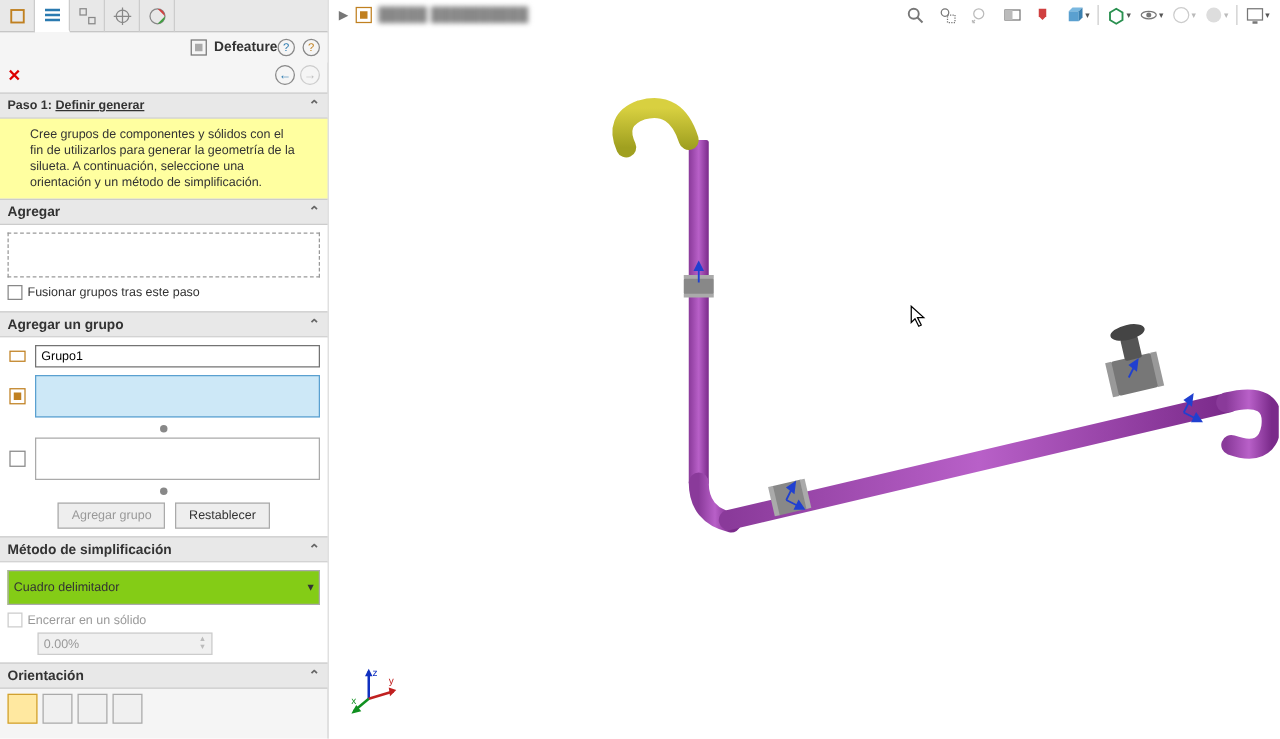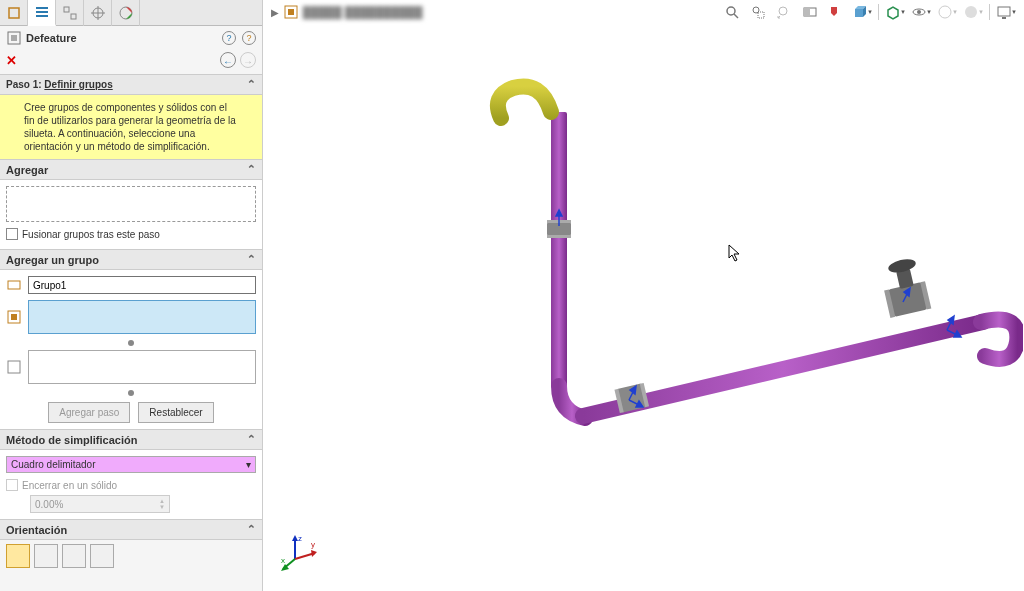--- a/index.html
+++ b/index.html
@@ -1,21 +1,21 @@
 <!DOCTYPE html>
 <html><head>
 <meta charset="utf-8">
 <style>
 * { box-sizing: border-box; margin: 0; padding: 0; font-family: "Segoe UI", Arial, sans-serif; }
 body { width: 1024px; height: 591px; background: #fff; display: flex; overflow: hidden; font-size: 11px; color: #333; }
 .panel { width: 263px; height: 591px; border-right: 1px solid #ccc; background: #f5f5f5; display: flex; flex-direction: column; }
 .tabstrip { height: 26px; display: flex; background: #e8e8e8; border-bottom: 1px solid #bbb; }
 .tab { width: 28px; height: 26px; display: flex; align-items: center; justify-content: center; border-right: 1px solid #ccc; cursor: pointer; }
 .tab.active { background: #fff; border-bottom: 2px solid #fff; }
-.header-row { display: flex; align-items: center; justify-content: space-between; padding: 4px 6px; background: #f5f5f5; }
+.header-row { display: flex; align-items: center; justify-content: flex-end; padding: 4px 6px; background: #f5f5f5; }
 .header-left { display: flex; align-items: center; gap: 4px; font-weight: bold; }
 .header-icons { display: flex; gap: 6px; }
 .close-row { padding: 2px 6px 6px; display: flex; justify-content: space-between; align-items: center; }
 .x-close { color: #d00; font-weight: bold; font-size: 13px; cursor: pointer; }
 .nav-arrows { display: flex; gap: 4px; }
 .nav-arrow { width: 16px; height: 16px; border: 1px solid #888; border-radius: 50%; display: flex; align-items: center; justify-content: center; font-size: 10px; color: #2a7ab0; cursor: pointer; }
 .nav-arrow.disabled { color: #bbb; border-color: #ccc; }
 .section-title { background: #e8e8e8; padding: 3px 6px; font-weight: bold; border-top: 1px solid #ccc; border-bottom: 1px solid #ccc; display: flex; justify-content: space-between; align-items: center; }
 .section-title .chev { color: #666; }
 .tip-box { background: #ffffa0; padding: 6px 24px; font-size: 10px; line-height: 1.3; }
@@ -26,21 +26,21 @@
 .chk { width: 12px; height: 12px; border: 1px solid #888; background: #fff; }
 .chk.disabled { border-color: #ccc; }
 .group-row { display: flex; align-items: center; gap: 6px; margin-bottom: 6px; }
 .group-icon { width: 16px; height: 16px; display: flex; align-items: center; justify-content: center; }
 .group-input { flex: 1; height: 18px; border: 1px solid #737373; padding: 0 4px; font-size: 10px; background: #fff; }
 .group-sel { flex: 1; height: 34px; border: 1px solid #5aa0d0; background: #cde8f7; }
 .group-empty { flex: 1; height: 34px; border: 1px solid #aaa; background: #fff; }
 .btn-row { display: flex; justify-content: center; gap: 8px; margin-top: 6px; }
 .btn { border: 1px solid #aaa; background: #eee; padding: 4px 10px; font-size: 10px; cursor: pointer; text-align: center; }
 .btn.disabled { color: #999; cursor: default; }
-.select-full { width: 100%; height: 17px; border: 1px solid #aaa; background: #f0abfc; font-size: 10px; padding: 0 4px; display: flex; align-items: center; justify-content: space-between; }
+.select-full { width: 100%; height: 28px; border: 1px solid #aaa; background: #84cc16; font-size: 10px; padding: 0 4px; display: flex; align-items: center; justify-content: space-between; }
 .pct-input { width: 140px; height: 18px; border: 1px solid #ccc; background: #f0f0f0; color: #999; padding: 0 4px; font-size: 10px; display: flex; align-items: center; justify-content: space-between; margin-left: 24px; margin-top: 4px; }
 .orient-row { display: flex; gap: 4px; padding: 4px 6px; }
 .orient-btn { width: 24px; height: 24px; border: 1px solid #aaa; background: #f0f0f0; display: flex; align-items: center; justify-content: center; cursor: pointer; }
 .orient-btn.active { background: #ffe8a0; border-color: #d0a030; }
 .viewport { flex: 1; position: relative; background: #fff; }
 .bc { position: absolute; top: 4px; left: 8px; display: flex; align-items: center; gap: 4px; font-size: 11px; color: #555; }
 .bc-icon { font-size: 10px; color: #777; }
 .bc-blur { filter: blur(2px); color: #888; }
 .top-toolbar { position: absolute; top: 2px; right: 8px; display: flex; gap: 6px; align-items: center; }
 .tb-icon { width: 20px; height: 20px; display: flex; align-items: center; justify-content: center; font-size: 14px; color: #555; cursor: pointer; }
@@ -109,21 +109,21 @@
 
   <div class="close-row">
     <span class="x-close">✕</span>
     <div class="nav-arrows">
       <span class="nav-arrow">←</span>
       <span class="nav-arrow disabled">→</span>
     </div>
   </div>
 
   <div class="section-title">
-    <span class="sec-under"><b>Paso 1:</b> <span class="u">Definir grupos</span></span>
+    <span class="sec-under"><b>Paso 1:</b> <span class="u">Definir generar</span></span>
     <span class="chev">⌃</span>
   </div>
   <div class="tip-box">Cree grupos de componentes y sólidos con el fin de utilizarlos para generar la geometría de la silueta. A continuación, seleccione una orientación y un método de simplificación.</div>
 
   <div class="section-title">
     <span>Agregar</span>
     <span class="chev">⌃</span>
   </div>
   <div class="section-body">
     <div class="big-box"></div>
@@ -159,21 +159,21 @@
     <div class="group-row" style="margin-top:4px;">
       <div class="group-icon">
           <svg class="icon-svg">
             <rect x="2" y="2" width="12" height="12" fill="none" stroke="#888"></rect>
           </svg>
         </div>
       <div class="group-empty"></div>
     </div>
     <div class="tiny-dot"></div>
     <div class="btn-row">
-      <div class="btn disabled">Agregar paso</div>
+      <div class="btn disabled">Agregar grupo</div>
       <div class="btn">Restablecer</div>
     </div>
   </div>
 
   <div class="section-title">
     <span>Método de simplificación</span>
     <span class="chev">⌃</span>
   </div>
   <div class="section-body">
     <div class="select-full">

